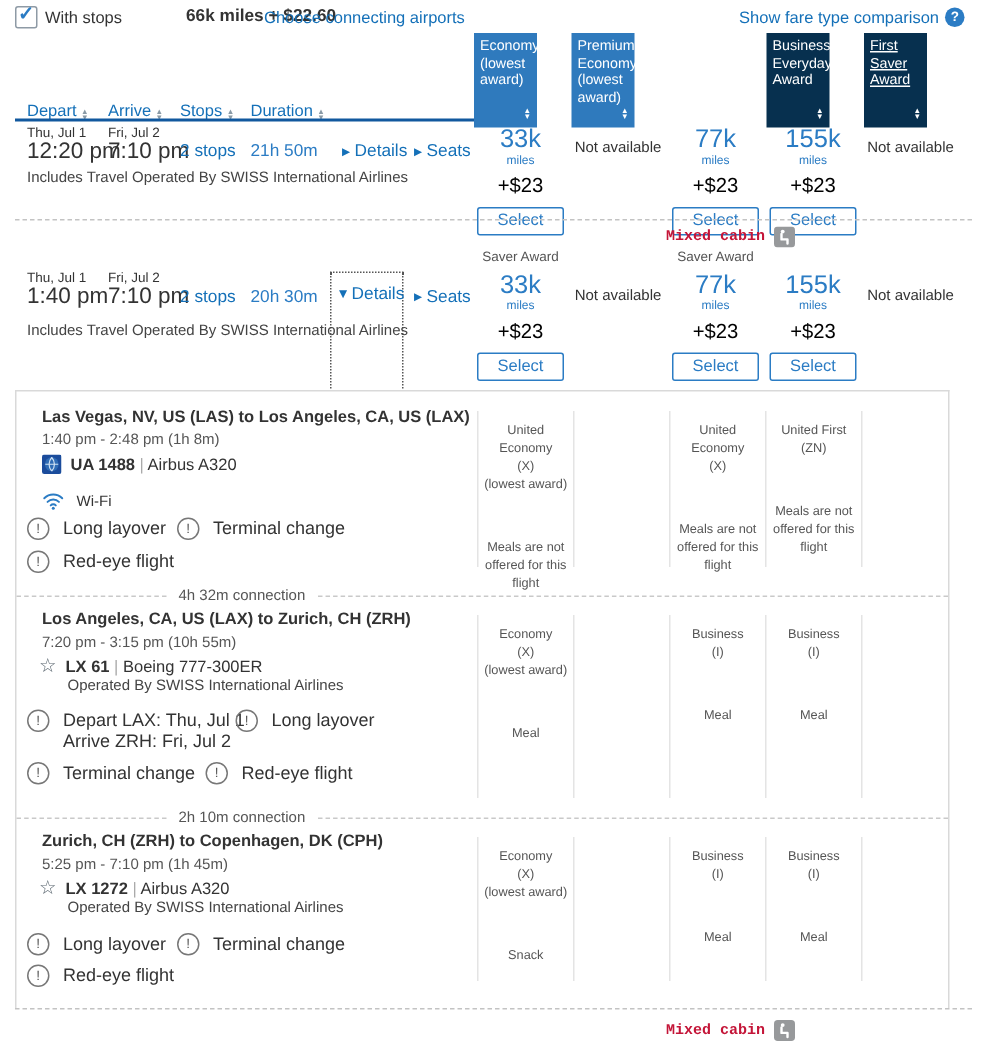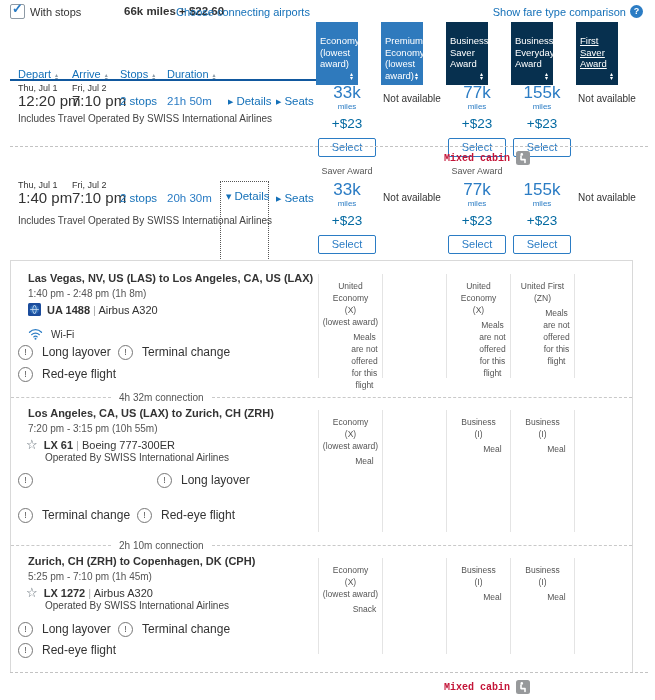--- a/index.html
+++ b/index.html
@@ -11,40 +11,40 @@
   .checkbox{position:absolute;left:10px;top:4px;width:13px;height:13px;border:1px solid #8e9aa5;
             background:#fff;border-radius:2px;}
   .checkbox .tick{position:absolute;left:1px;top:-4px;color:#2b7cc4;font-size:13px;font-weight:bold;}
   .withstops{left:30px;top:6px;font-size:11px;color:#333;}
   .summary{left:88px;top:5px;font-size:11.5px;font-weight:bold;color:#333;padding-left:36px;}
   .connlink{left:176px;top:6px;font-size:11px;}
   .compare{right:12px;top:5px;display:flex;align-items:center;gap:4px;font-size:11px;}
   .help{width:13px;height:13px;border-radius:50%;background:#2b7cc4;color:#fff;font-size:9px;
         line-height:13px;text-align:center;font-weight:bold;display:inline-block;}
   
-  .hcell{position:absolute;top:22px;width:42px;height:63px;box-sizing:border-box;padding:13px 4px;
+  .hcell{position:absolute;top:22px;width:42px;height:63px;box-sizing:border-box;padding:3px 4px;
          color:#fff;font-size:9.5px;line-height:11.5px;cursor:pointer;}
   .hcell.light{background:#2f7abd;}
   .hcell.dark{background:#07304f;}
   .updown{display:inline-flex;flex-direction:column;font-size:6px;line-height:4px;
           font-family:"DejaVu Sans",sans-serif;}
   .hcell .updown{position:absolute;right:5px;bottom:5px;color:#fff;}
   .fl-head .updown{color:#8a9aa6;margin-left:4px;vertical-align:1px;}
   .fl-head{position:absolute;top:68px;font-size:11px;color:#1470b8;cursor:pointer;}
   .hrule{position:absolute;left:10px;top:79px;width:306px;height:2px;background:#11589e;}
   
   .day{position:absolute;font-size:9px;color:#333;}
   .time{position:absolute;font-size:15px;color:#333;}
   .sm{position:absolute;font-size:11.5px;color:#1470b8;cursor:pointer;}
   .tri{font-size:7px;margin-right:3px;vertical-align:1px;font-family:"DejaVu Sans",sans-serif;}
   .note{position:absolute;font-size:10px;color:#444;}
   .fare-stack{position:absolute;width:62px;display:flex;flex-direction:column;align-items:center;}
   .miles-big{font-size:17px;color:#2b7cc4;line-height:17px;}
   .miles-unit{font-size:8px;color:#2b7cc4;margin-top:1px;}
-  .fee{font-size:13.5px;color:#0369a1;margin-top:5px;}
+  .fee{font-size:13.5px;color:#000000;margin-top:5px;}
   .btn-select{margin-top:7px;width:56px;height:17px;line-height:17px;border:1px solid #2b7cc4;
               border-radius:2px;background:#fff;color:#2b7cc4;font-size:11px;text-align:center;cursor:pointer;}
   .fare-na{position:absolute;width:70px;margin-left:-4px;text-align:center;font-size:10px;color:#333;}
   .saver{position:absolute;top:166px;width:62px;text-align:center;font-size:9px;color:#555;}
   .dash{position:absolute;border-top:1px dashed #c3c3c3;height:0;}
   .mixed{position:absolute;left:357px;width:260px;display:flex;align-items:center;
          justify-content:center;gap:6px;}
   .mixed .lbl{font-size:10px;font-weight:bold;color:#c41538;font-family:Liberation Mono, monospace;}
   .focus-box{position:absolute;left:220px;top:181px;width:47px;height:79px;
              border:1px dotted #555;border-bottom:none;}
@@ -57,21 +57,21 @@
   .seg-flight b{font-weight:bold;}
   .pipe{color:#aaa;}
   .operated{position:absolute;font-size:10px;color:#444;}
   .amenity{position:absolute;font-size:10px;color:#333;display:flex;align-items:center;gap:8px;}
   .warn{position:absolute;font-size:12px;color:#333;display:flex;gap:9px;}
   .wicon{flex:0 0 auto;width:13px;height:13px;border:1px solid #777;border-radius:50%;font-size:9px;
          line-height:13px;text-align:center;color:#555;}
   .star{color:#5b6770;font-size:13px;font-family:"DejaVu Sans",sans-serif;}
   .seg-col{position:absolute;width:64px;box-sizing:border-box;border-left:1px solid #e4e4e4;
            padding:6px 1px 0;font-size:8.5px;line-height:12px;color:#555;text-align:center;}
-  .seg-col .meal{margin-top:3px;padding-left:28px;}
+  .seg-col .meal{margin-top:30px;}
   .conn{position:absolute;left:11px;width:621px;display:flex;align-items:center;}
   .dashseg{border-top:1px dashed #c9c9c9;height:0;}
   .conn .lbl{font-size:10px;color:#555;margin:0 8px;white-space:nowrap;}
   .ualogo{display:inline-block;width:13px;height:13px;}
   svg{display:block;}
 </style>
 </head>
 <body>
 
 <div class="page">
@@ -89,27 +89,20 @@
 
   <div class="hcell light" style="left:316px;">
     <span>Economy (lowest award)</span>
     <span class="updown">
         <span>▴</span>
         <span>▾</span>
       </span>
   </div>
   <div class="hcell light" style="left:381px;">
     <span>Premium Economy (lowest award)</span>
-    <span class="updown">
-        <span>▴</span>
-        <span>▾</span>
-      </span>
-  </div>
-  <div class="hcell dark" style="left:446px;">
-    <span>Business Saver Award</span>
     <span class="updown">
         <span>▴</span>
         <span>▾</span>
       </span>
   </div>
   <div class="hcell dark" style="left:511px;">
     <span>Business Everyday Award</span>
     <span class="updown">
         <span>▴</span>
         <span>▾</span>
@@ -291,20 +284,21 @@
   <div>
     <span class="seg-title" style="left:28px;top:407px;">Los Angeles, CA, US (LAX) to Zurich, CH (ZRH)</span>
     <span class="seg-time" style="left:28px;top:423px;">7:20 pm - 3:15 pm (10h 55m)</span>
     <div class="seg-flight" style="left:26px;top:437px;">
       <span class="star">☆</span>
       <span><b>LX 61</b> <span class="pipe">|</span> <span>Boeing 777-300ER</span></span>
     </div>
     <span class="operated" style="left:45px;top:452px;">Operated By SWISS International Airlines</span>
     <div class="warn" style="left:18px;top:473px;">
       <span class="wicon">!</span>
+      <span><span>Depart LAX: Thu, Jul 1</span><br><span>Arrive ZRH: Fri, Jul 2</span></span>
     </div>
     <div class="warn" style="left:157px;top:473px;">
       <span class="wicon">!</span>
       <span>Long layover</span>
     </div>
     <div class="warn" style="left:18px;top:508px;">
       <span class="wicon">!</span>
       <span>Terminal change</span>
     </div>
     <div class="warn" style="left:137px;top:508px;">

